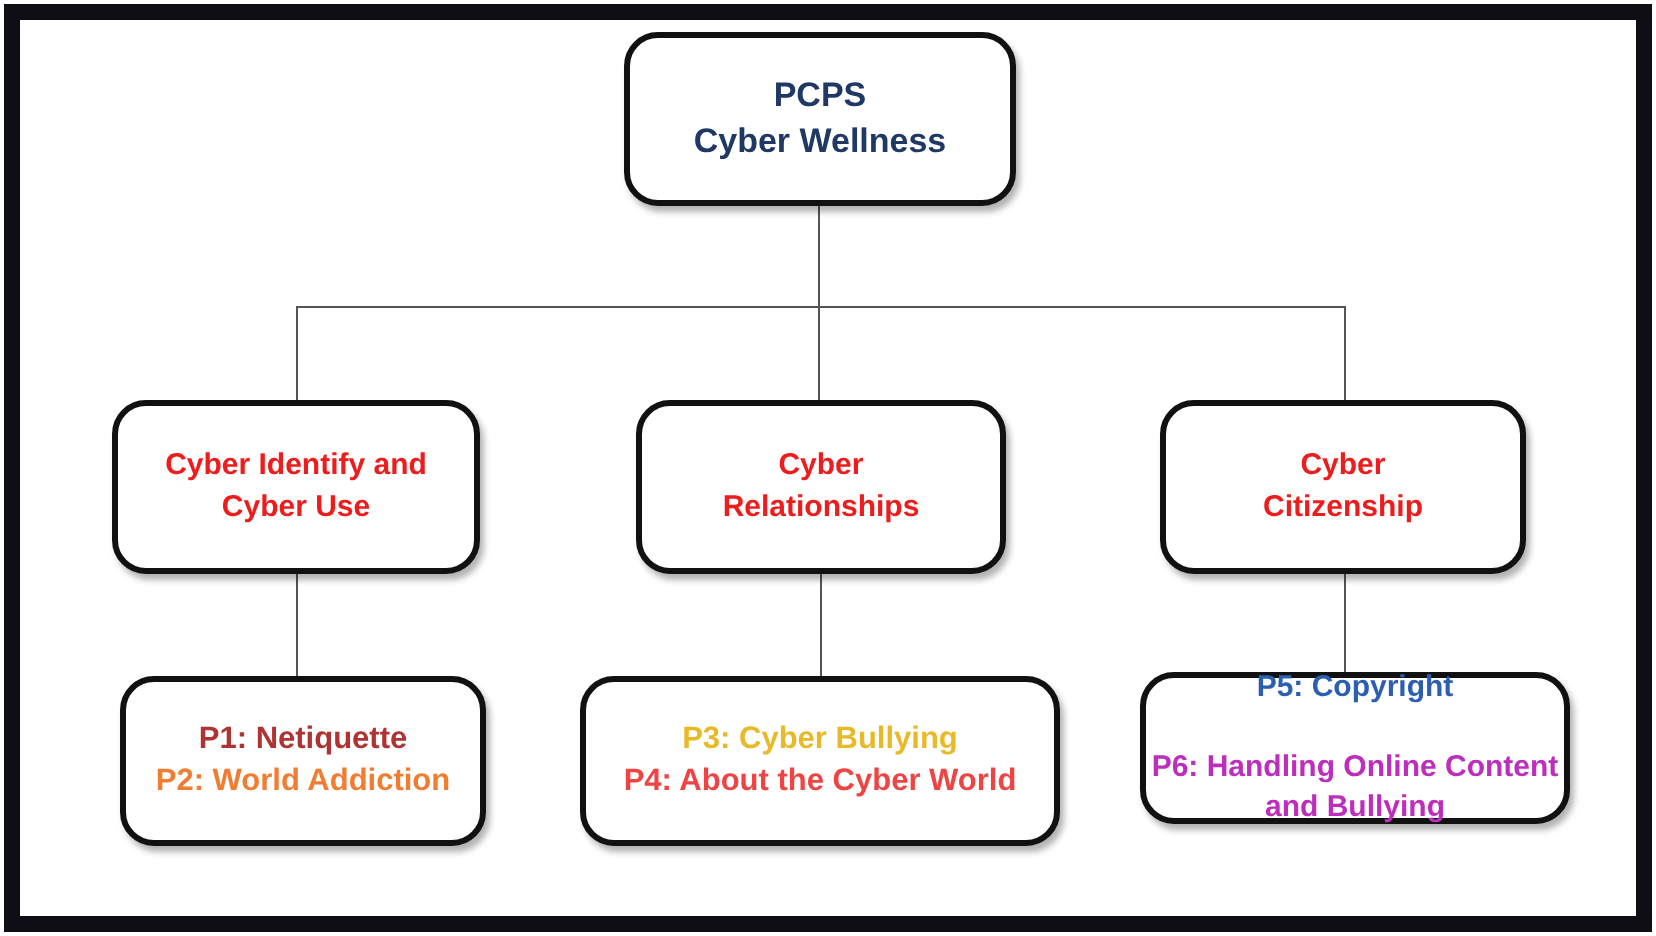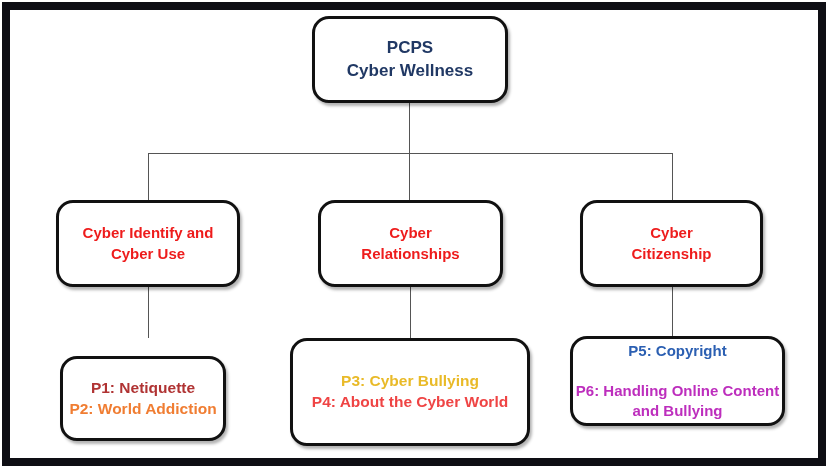--- a/index.html
+++ b/index.html
@@ -37,23 +37,23 @@
     font-weight: bold;
   }
   .node .txt {
     white-space: pre-line;
     line-height: 1.35;
   }
   .root-node   { left: 312px; top: 16px;  width: 196px; height: 87px; font-size: 17px; }
   .mid-left    { left: 56px;  top: 200px; width: 184px; height: 87px; font-size: 15px; }
   .mid-center  { left: 318px; top: 200px; width: 185px; height: 87px; font-size: 15px; }
   .mid-right   { left: 580px; top: 200px; width: 183px; height: 87px; font-size: 15px; }
-  .leaf-left   { left: 60px;  top: 356px; width: 166px; height: 85px; font-size: 15.5px; }
-  .leaf-center { left: 290px; top: 338px; width: 240px; height: 108px; font-size: 15.5px; }
-  .leaf-right  { left: 570px; top: 336px; width: 215px; height: 90px; font-size: 15px; gap: 20px; }
+  .leaf-left   { left: 60px;  top: 338px; width: 183px; height: 85px; font-size: 15.5px; }
+  .leaf-center { left: 290px; top: 338px; width: 240px; height: 85px; font-size: 15.5px; }
+  .leaf-right  { left: 570px; top: 336px; width: 215px; height: 76px; font-size: 15px; gap: 20px; }
   .leaf-line { line-height: 1.35; }
   .connector {
     position: absolute;
     background: #555555;
   }
   .c-v { width: 1px; }
   .c-h { height: 1px; }
 </style>
 </head>
 <body>

